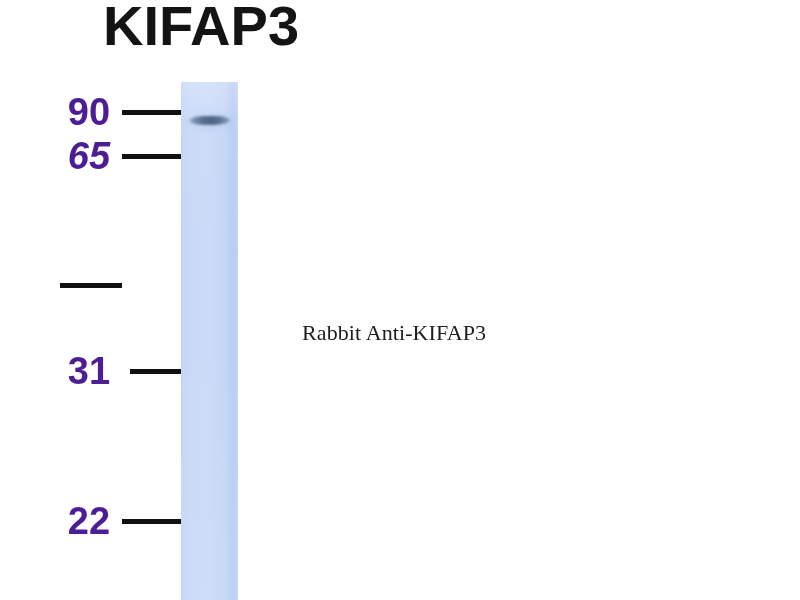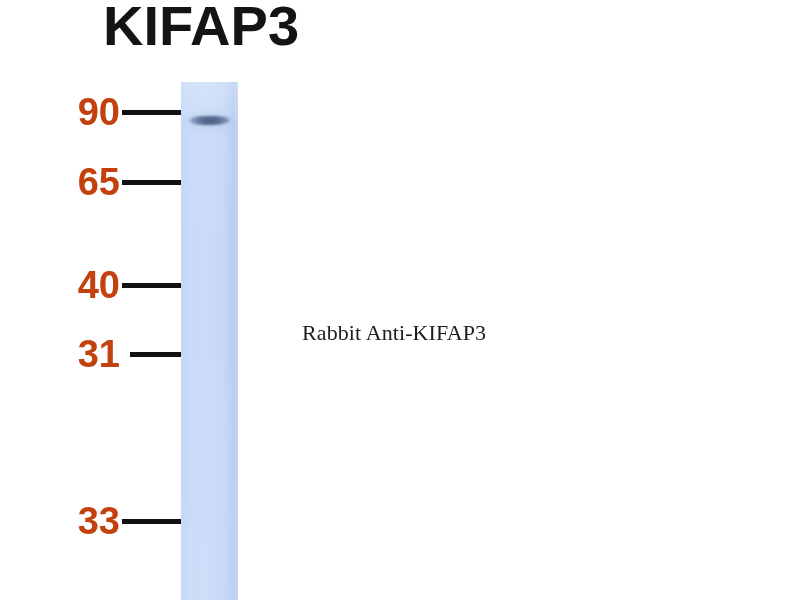--- a/index.html
+++ b/index.html
@@ -44,24 +44,24 @@
   }
   .marker {
     position: absolute;
     left: 58px;
     height: 44px;
     display: flex;
     align-items: center;
   }
   .marker-label {
     width: 62px;
-    text-align: right;
+    text-align: center;
     font-size: 38px;
     font-weight: bold;
-    color: #c2410c;
+    color: #4c1d95;
     font-family: "Liberation Sans", sans-serif;
     line-height: 1;
     white-space: nowrap;
   }
   .marker-tick {
     margin-left: 2px;
     width: 62px;
     height: 5px;
     background: #111111;
   }
@@ -145,37 +145,36 @@
 
   <div id="blot-title">KIFAP3</div>
 
   <div id="ladder">
 
     <div class="marker" style="top:90px;">
       <span class="marker-label">90</span>
       <span class="marker-tick"></span>
     </div>
 
-    <div class="marker" style="top:160px;">
+    <div class="marker" style="top:134px;font-style:italic;">
       <span class="marker-label">65</span>
       <span class="marker-tick"></span>
     </div>
 
     <div class="marker" style="top:263px;">
-      <span class="marker-label">40</span>
       <span class="marker-tick"></span>
     </div>
 
-    <div class="marker" style="top:332px;gap:8px;">
+    <div class="marker" style="top:349px;gap:8px;">
       <span class="marker-label">31</span>
       <span class="marker-tick"></span>
     </div>
 
     <div class="marker" style="top:499px;">
-      <span class="marker-label">33</span>
+      <span class="marker-label">22</span>
       <span class="marker-tick"></span>
     </div>
 
   </div>
 
   <div id="gel-lane">
     <div id="gel-lane-sheen"></div>
     <div id="protein-band-halo"></div>
     <div id="protein-band"></div>
   </div>

